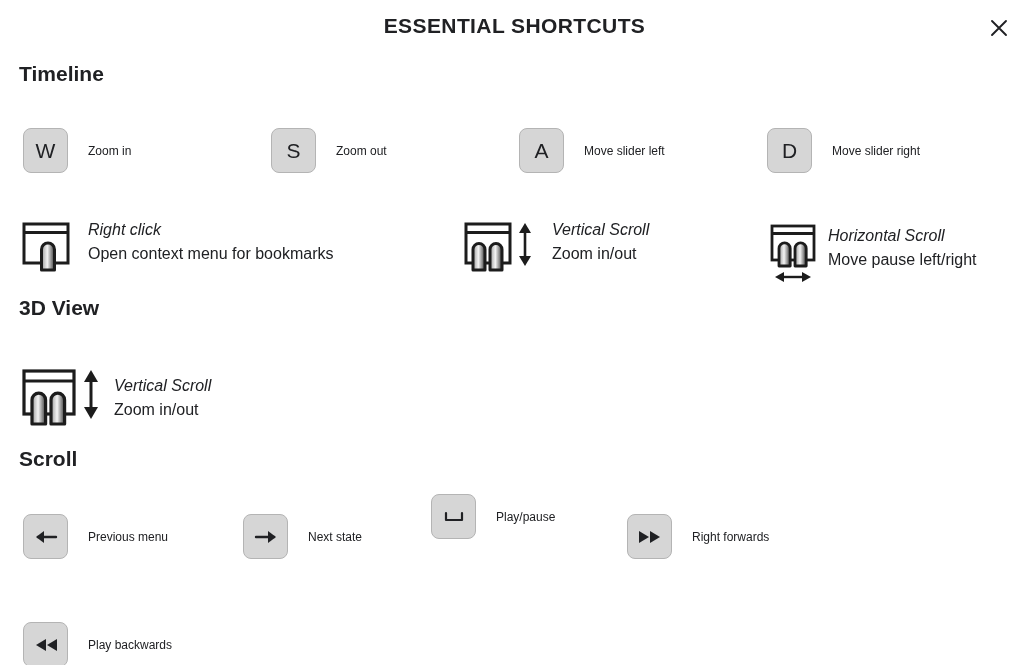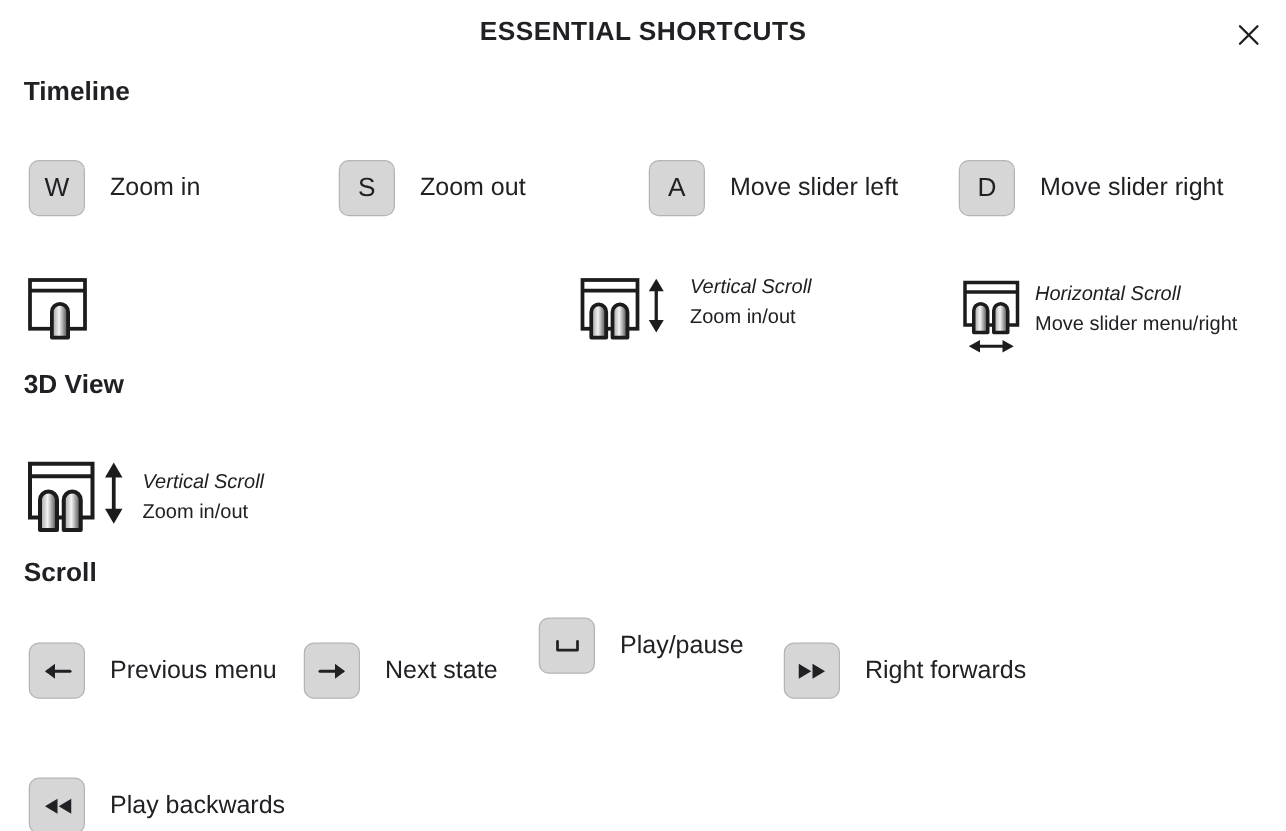--- a/index.html
+++ b/index.html
@@ -70,21 +70,21 @@
     align-items: center;
     justify-content: center;
     font-size: 21px;
     color: #202124;
     box-sizing: border-box;
     flex: none;
     cursor: pointer;
   }
   .keycap svg { display: block; }
   .key-label {
-    font-size: 20px;
+    font-size: 12px;
     color: #202124;
     margin-left: 20px;
     white-space: nowrap;
   }
 
   
   .mouse-item {
     position: absolute;
     display: flex;
     align-items: flex-start;
@@ -163,20 +163,24 @@
           <stop offset="100%" stop-color="#3d3d3d"></stop>
         </linearGradient>
       </defs>
 
       <rect x="4" y="6" width="44" height="39" fill="#ffffff" stroke="#1c1c1c" stroke-width="3"></rect>
 
       <line x1="4" y1="14.5" x2="48" y2="14.5" stroke="#1c1c1c" stroke-width="3"></line>
 
       <path d="M21.5 52 L21.5 31.5 A6.5 6.5 0 0 1 34.5 31.5 L34.5 52 Z" fill="url(#gradBtn1)" stroke="#1c1c1c" stroke-width="3" stroke-linejoin="round"></path>
     </svg>
+  </div>
+  <div class="mouse-text">
+    <div class="mouse-action">Right click</div>
+    <div class="mouse-desc">Open context menu for bookmarks</div>
   </div>
 </div>
 
 <div class="mouse-item" style="left:462px; top:218px;">
   <div class="mouse-icon">
     <svg width="78" height="56" viewBox="0 0 78 56">
       <defs>
         <linearGradient id="gradBtnA" x1="0" y1="0" x2="1" y2="0">
           <stop offset="0%" stop-color="#9a9a9a"></stop>
           <stop offset="45%" stop-color="#f4f4f4"></stop>
@@ -228,21 +232,21 @@
 
       <g>
         <line x1="12" y1="55" x2="38" y2="55" stroke="#1c1c1c" stroke-width="2.4"></line>
         <path d="M7 55 L16 50 L16 60 Z" fill="#1c1c1c"></path>
         <path d="M43 55 L34 50 L34 60 Z" fill="#1c1c1c"></path>
       </g>
     </svg>
   </div>
   <div class="mouse-text" style="margin-left:8px; margin-top:2px;">
     <div class="mouse-action">Horizontal Scroll</div>
-    <div class="mouse-desc">Move slider menu/right</div>
+    <div class="mouse-desc">Move pause left/right</div>
   </div>
 </div>
 
 <div style="position:absolute; left:0; top:296px;">
   <div class="section-title">3D View</div>
 </div>
 
 <div class="mouse-item" style="left:20px; top:366px;">
   <div class="mouse-icon">
     <svg width="90" height="62" viewBox="0 0 90 62">

